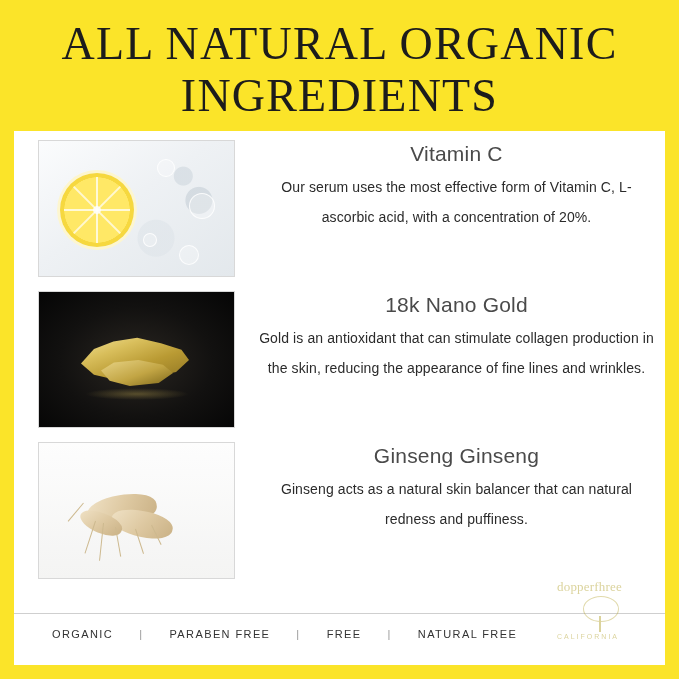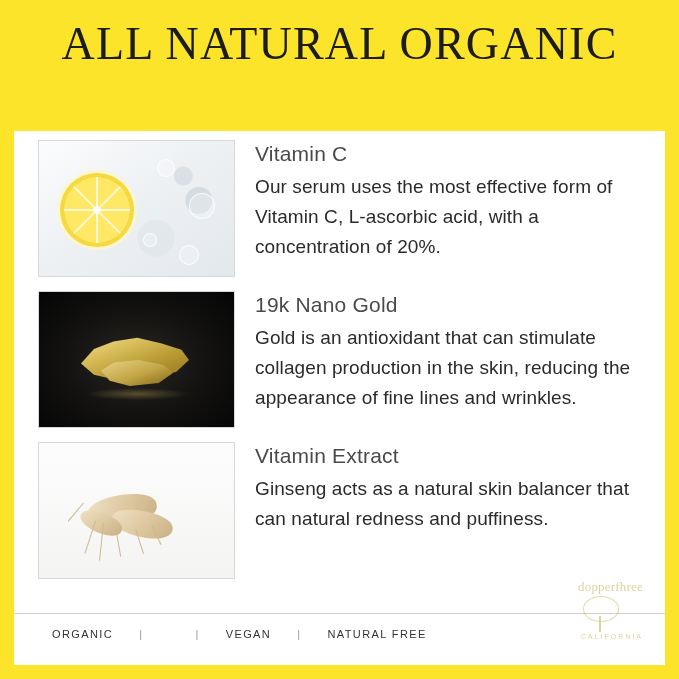--- a/index.html
+++ b/index.html
@@ -62,20 +62,21 @@
     position: absolute;
     left: 14px; top: 131px;
     width: 651px; height: 534px;
     background: #ffffff;
   }
   .items {
     position: absolute;
     left: 24px;
     top: 9px;
     width: 620px;
+    text-align: center;
   }
   .item {
     display: flex;
     align-items: flex-start;
     margin-bottom: 14px;
   }
   .thumb {
     width: 197px;
     height: 137px;
     border: 1px solid #d8d8d8;
@@ -92,21 +93,21 @@
   .item-title {
     font-family: "Liberation Sans", sans-serif;
     font-size: 21px;
     color: #4a4a4a;
     font-weight: 400;
     margin-bottom: 6px;
     letter-spacing: 0.2px;
   }
   .item-desc {
     font-family: "Liberation Sans", sans-serif;
-    font-size: 19px;
+    font-size: 14px;
     line-height: 30px;
     color: #2b2b2b;
     letter-spacing: 0.1px;
     max-width: 412px;
   }
   
   .img-lemon {
     width: 100%; height: 100%;
     background:
       radial-gradient(circle at 74% 26%, rgba(215,222,228,0.85) 0 9px, rgba(0,0,0,0) 10px),
@@ -224,21 +225,21 @@
     margin: 0 26px;
     color: #9a9a9a;
   }
   .logo {
     position: absolute;
     right: 22px;
     bottom: 10px;
     width: 86px;
     height: 76px;
     opacity: 0.5;
-    text-align: right;
+    text-align: left;
   }
   .logo-name {
     font-family: "Liberation Serif", serif;
     font-size: 13px;
     color: #b8a83c;
     letter-spacing: 0.2px;
   }
   .logo-tree {
     margin: 1px auto 0;
     width: 44px;
@@ -270,20 +271,21 @@
   }
 </style>
 </head>
 <body>
 
 <div class="page">
 
   <div class="frame-top">
     <div class="headline">
       <div>ALL NATURAL ORGANIC</div>
+      <div>INGREDIENTS</div>
     </div>
   </div>
   <div class="frame-left"></div>
   <div class="frame-right"></div>
   <div class="frame-bottom"></div>
 
   <div class="content">
     <div class="items">
 
       <div class="item">
@@ -307,54 +309,55 @@
 
       <div class="item">
         <div class="thumb">
           <div class="img-gold">
             <div class="nugget"></div>
             <div class="nugget2"></div>
             <div class="gold-shadow"></div>
           </div>
         </div>
         <div class="item-text">
-          <div class="item-title">19k Nano Gold</div>
+          <div class="item-title">18k Nano Gold</div>
           <div class="item-desc">Gold is an antioxidant that can stimulate collagen production in the skin, reducing the appearance of fine lines and wrinkles.</div>
         </div>
       </div>
 
       <div class="item">
         <div class="thumb">
           <div class="img-ginseng">
             <div class="root r1"></div>
             <div class="root r2"></div>
             <div class="root r3"></div>
             <div class="tendril" style="left:56px;top:78px;height:34px;transform:rotate(18deg);"></div>
             <div class="tendril" style="left:64px;top:80px;height:38px;transform:rotate(6deg);"></div>
             <div class="tendril" style="left:76px;top:84px;height:30px;transform:rotate(-10deg);"></div>
             <div class="tendril" style="left:96px;top:86px;height:26px;transform:rotate(-18deg);"></div>
             <div class="tendril" style="left:112px;top:82px;height:22px;transform:rotate(-26deg);"></div>
             <div class="tendril" style="left:44px;top:60px;height:24px;transform:rotate(40deg);"></div>
           </div>
         </div>
         <div class="item-text">
-          <div class="item-title">Vitamin Extract</div>
+          <div class="item-title">Ginseng Ginseng</div>
           <div class="item-desc">Ginseng acts as a natural skin balancer that can natural redness and puffiness.</div>
         </div>
       </div>
 
     </div>
   </div>
 
   <div class="footer">
     <div class="footer-items">
       <span>ORGANIC</span>
       <span class="sep">|</span>
+      <span>PARABEN FREE</span>
       <span class="sep">|</span>
-      <span>VEGAN</span>
+      <span>FREE</span>
       <span class="sep">|</span>
       <span>NATURAL FREE</span>
     </div>
     <div class="logo">
       <div class="logo-name">dopperfhree</div>
       <div class="logo-tree">
         <div class="canopy"></div>
         <div class="trunk"></div>
       </div>
       <div class="logo-sub">CALIFORNIA</div>

